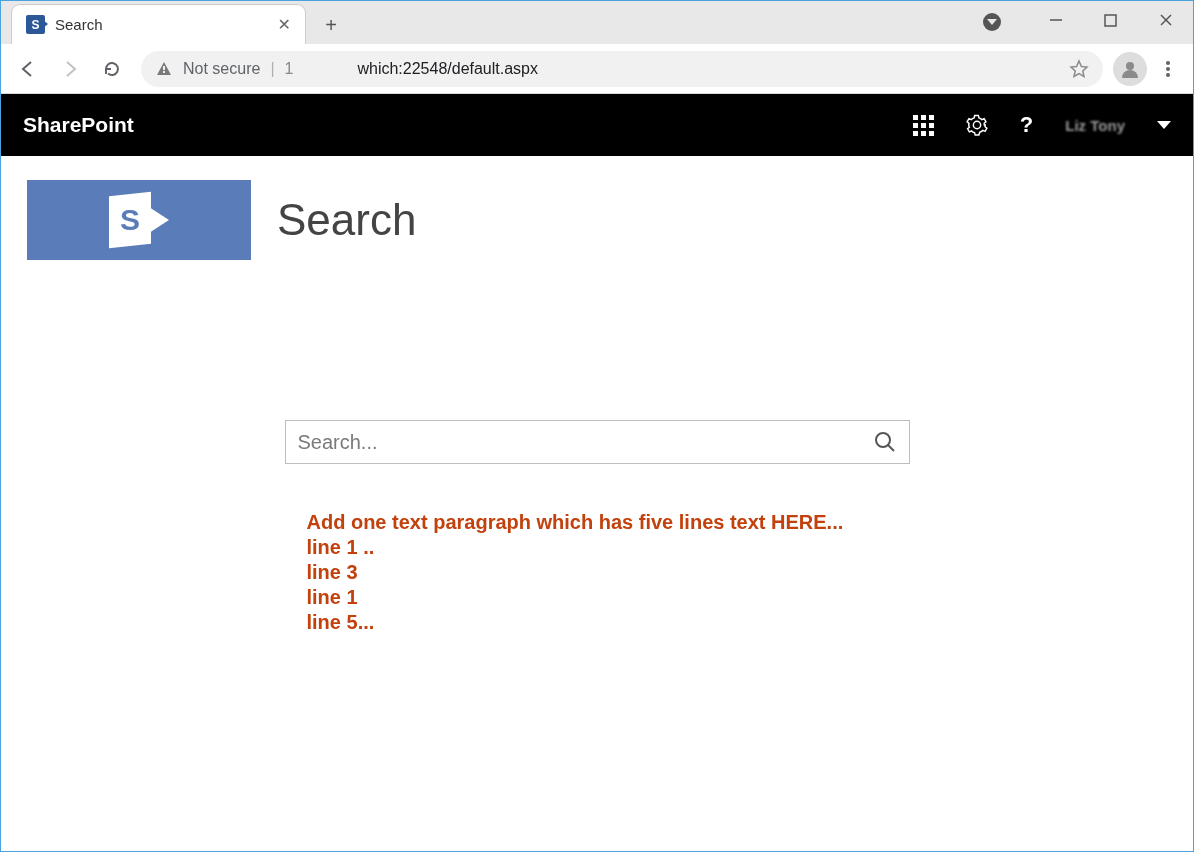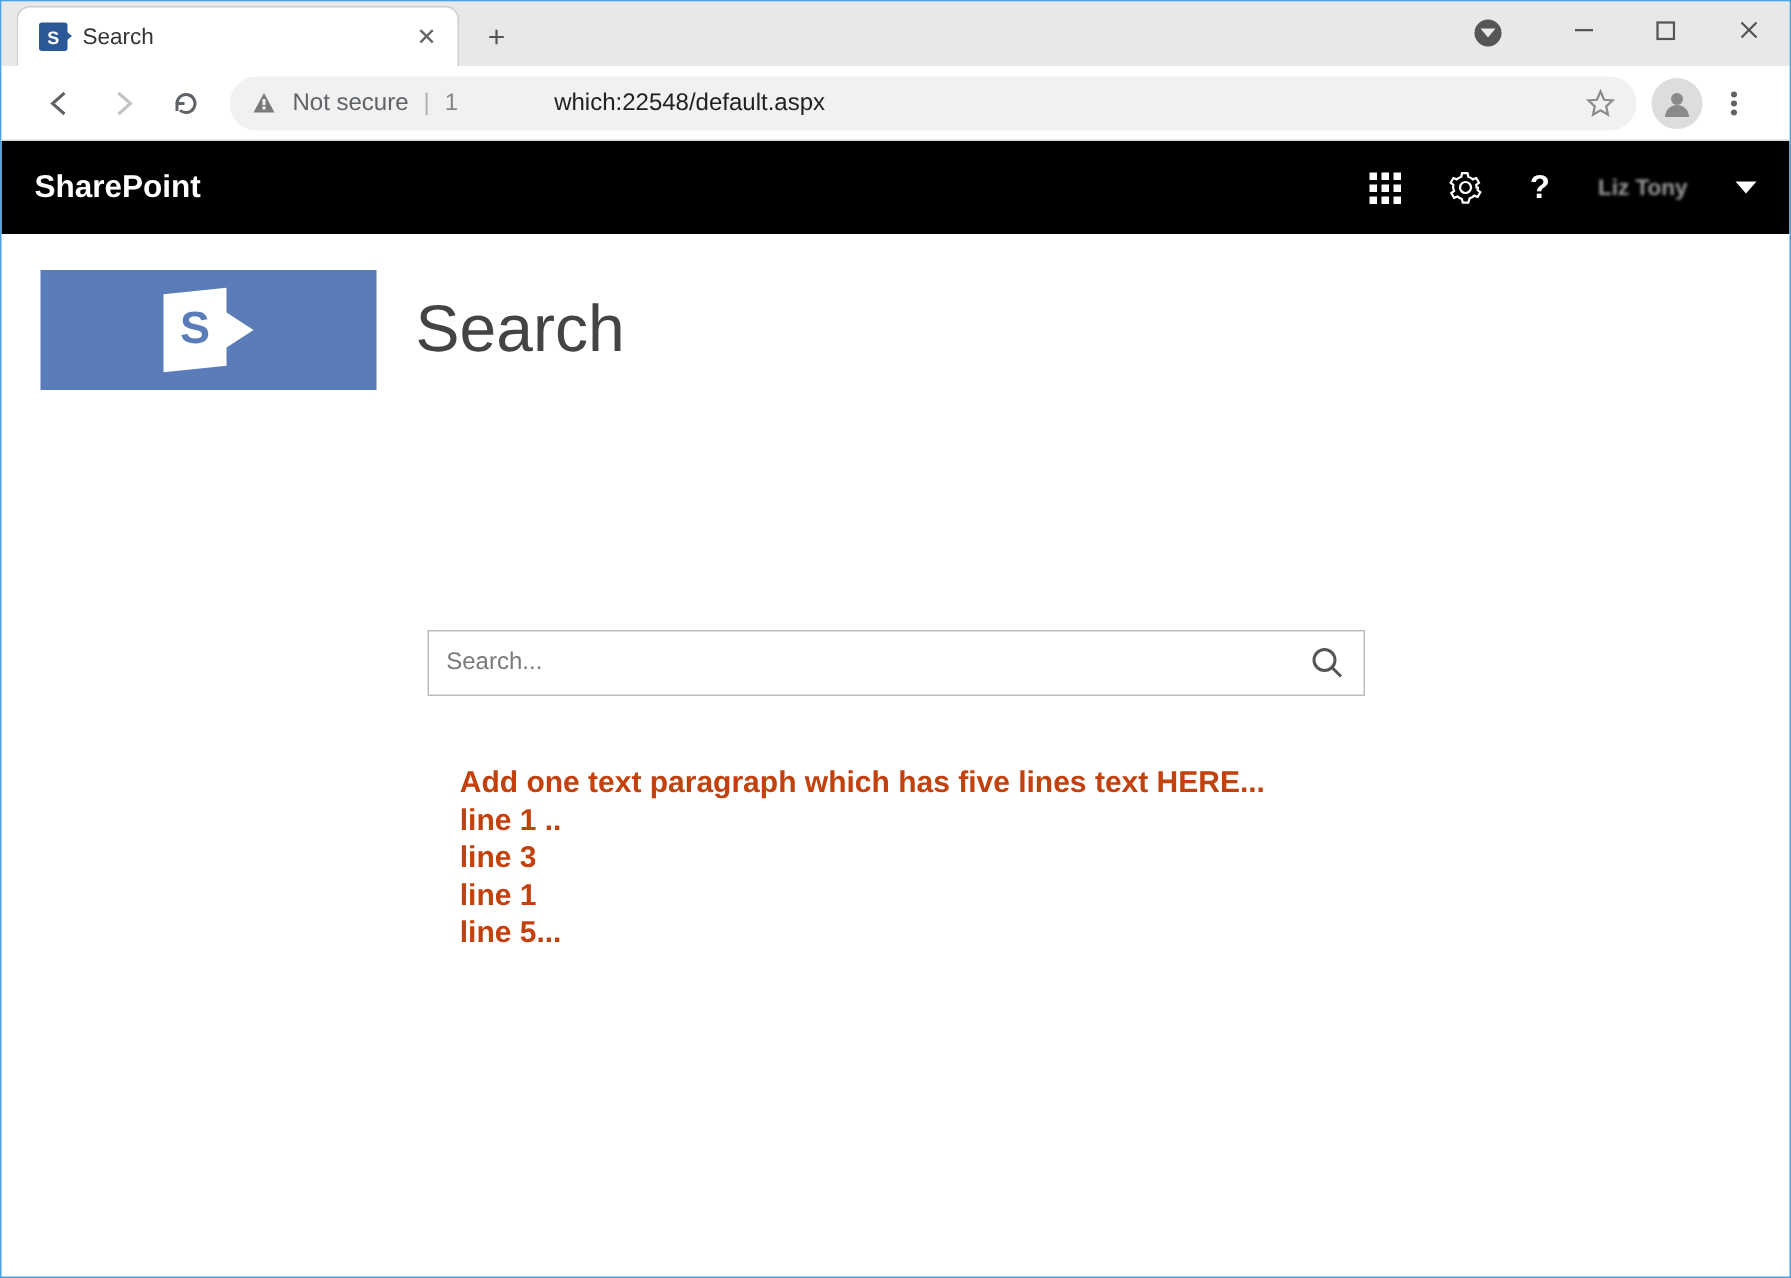--- a/index.html
+++ b/index.html
@@ -91,21 +91,21 @@
     display:flex;align-items:center;justify-content:center;
     color:#555; font-size:20px; margin-left:10px; margin-bottom:4px;
   }
 
   .toolbar {
     height: 50px;
     background: #fff;
     border-bottom: 1px solid #d9d9d9;
     display:flex;
     align-items:center;
-    padding: 0 20px;
+    padding: 0 8px;
     gap: 4px;
   }
   .nav-btn {
     width: 38px; height: 38px;
     display:flex;align-items:center;justify-content:center;
     color:#5f6368;
     border-radius:50%;
   }
   .nav-btn.disabled { color:#b5b5b5; }
   .omnibox {
@@ -215,21 +215,21 @@
     height: 44px;
     border:1px solid #bdbdbd;
     display:flex;
     align-items:center;
     padding: 0 12px;
   }
   .search-input {
     flex:1;
     border:none;
     outline:none;
-    font-size:16px;
+    font-size:20px;
     color:#333;
     background:transparent;
   }
   .search-input::placeholder{ color:#7a7a7a; }
   .search-icon { color:#555; }
 
   .para {
     margin-top: 46px;
     margin-left: 22px;
     font-size: 20px;

